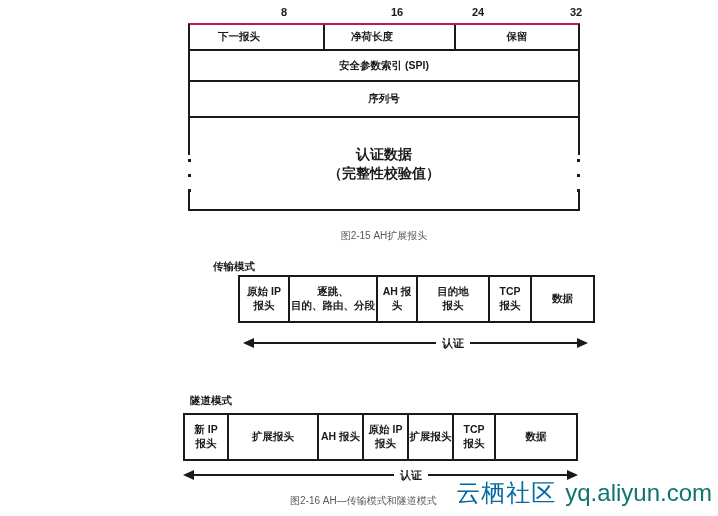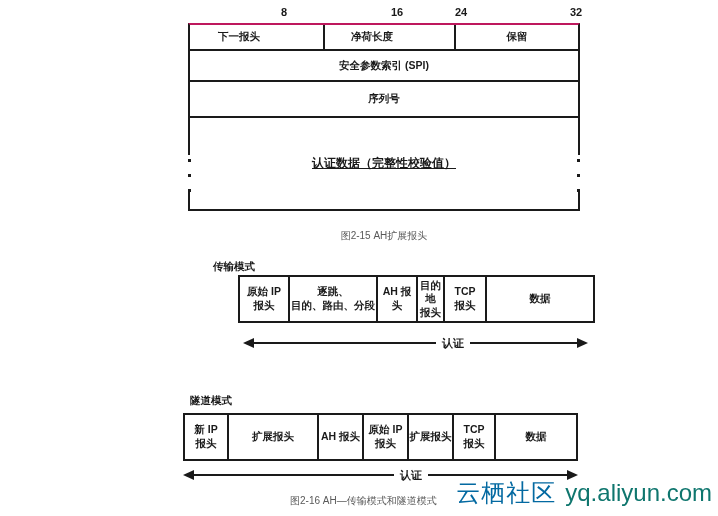--- a/index.html
+++ b/index.html
@@ -15,22 +15,22 @@
   .bt-row { box-sizing:border-box; display:flex; align-items:stretch;
             border:2px solid #1a1a1a; border-top:none; }
   .bt-row.first { border-top:2px solid #be185d;gap:35px; }
   .bt-cell { box-sizing:border-box; display:flex; align-items:center; justify-content:center;
              font-size:10.5px; font-weight:bold; text-align:center; }
   .bt-cell + .bt-cell { border-left:2px solid #1a1a1a; }
   .bt-span { justify-content:center; align-items:center; display:flex;
              font-size:10.5px; font-weight:bold; }
   .row-auth { position:relative; box-sizing:border-box; height:93px;
               border:none; border-bottom:2px solid #1a1a1a;
-              display:flex; flex-direction:row; align-items:center; justify-content:center;
-              font-size:12px; font-weight:bold; line-height:1.35;text-decoration:underline; }
+              display:flex; flex-direction:column; align-items:center; justify-content:center;
+              font-size:14px; font-weight:bold; line-height:1.35; }
   .vseg { position:absolute; width:2px; background:#1a1a1a; }
   .dotcol { position:absolute; display:flex; flex-direction:column; gap:12px; }
   .dot { width:3px; height:3px; background:#1a1a1a; }
   
   .caption { position:absolute; font-size:10px; color:#595959; }
   
   .mode-label { position:absolute; font-size:10.5px; font-weight:bold; color:#1a1a1a; }
   .pkt-table { position:absolute; box-sizing:border-box; display:flex;
                border:2px solid #1a1a1a; background:#fff; }
   .pkt-cell { box-sizing:border-box; display:flex; align-items:center; justify-content:center;
@@ -52,21 +52,21 @@
   .wm-url { font-size:24px; color:#0f766e; }
 </style>
 </head>
 <body>
 
 <div class="page">
 
   <div class="ticks">
     <span class="tick" style="left:96px">8</span>
     <span class="tick" style="left:209px">16</span>
-    <span class="tick" style="left:273px">24</span>
+    <span class="tick" style="left:290px">24</span>
     <span class="tick" style="left:388px">32</span>
   </div>
 
   <div class="bit-table">
     <div class="bt-row first" style="height:28px">
       <div class="bt-cell" style="width:98px">下一报头</div>
       <div class="bt-cell" style="width:96px">净荷长度</div>
       <div class="bt-cell" style="flex:1">保留</div>
     </div>
     <div class="bt-row bt-span" style="height:31px">安全参数索引 (SPI)</div>
@@ -94,21 +94,21 @@
   <div class="caption" style="left:188px; top:229px; width:392px; text-align:center">图2-15 AH扩展报头</div>
 
   <div class="mode-label" style="left:213px; top:260px">传输模式</div>
 
   <div class="pkt-table" style="left:238px; top:275px; width:357px; height:48px">
     <div class="pkt-cell" style="width:48px">原始 IP
 报头</div>
     <div class="pkt-cell" style="width:88px">逐跳、
 目的、路由、分段</div>
     <div class="pkt-cell" style="width:40px">AH 报头</div>
-    <div class="pkt-cell" style="width:27px">目的地
+    <div class="pkt-cell" style="width:72px">目的地
 报头</div>
     <div class="pkt-cell" style="width:42px">TCP
 报头</div>
     <div class="pkt-cell" style="flex:1">数据</div>
   </div>
 
   <div class="arrow" style="left:243px; top:337px; width:345px">
     <span class="head-l"></span>
     <span class="aline" style="width:182px"></span>
     <span class="alabel">认证</span>

